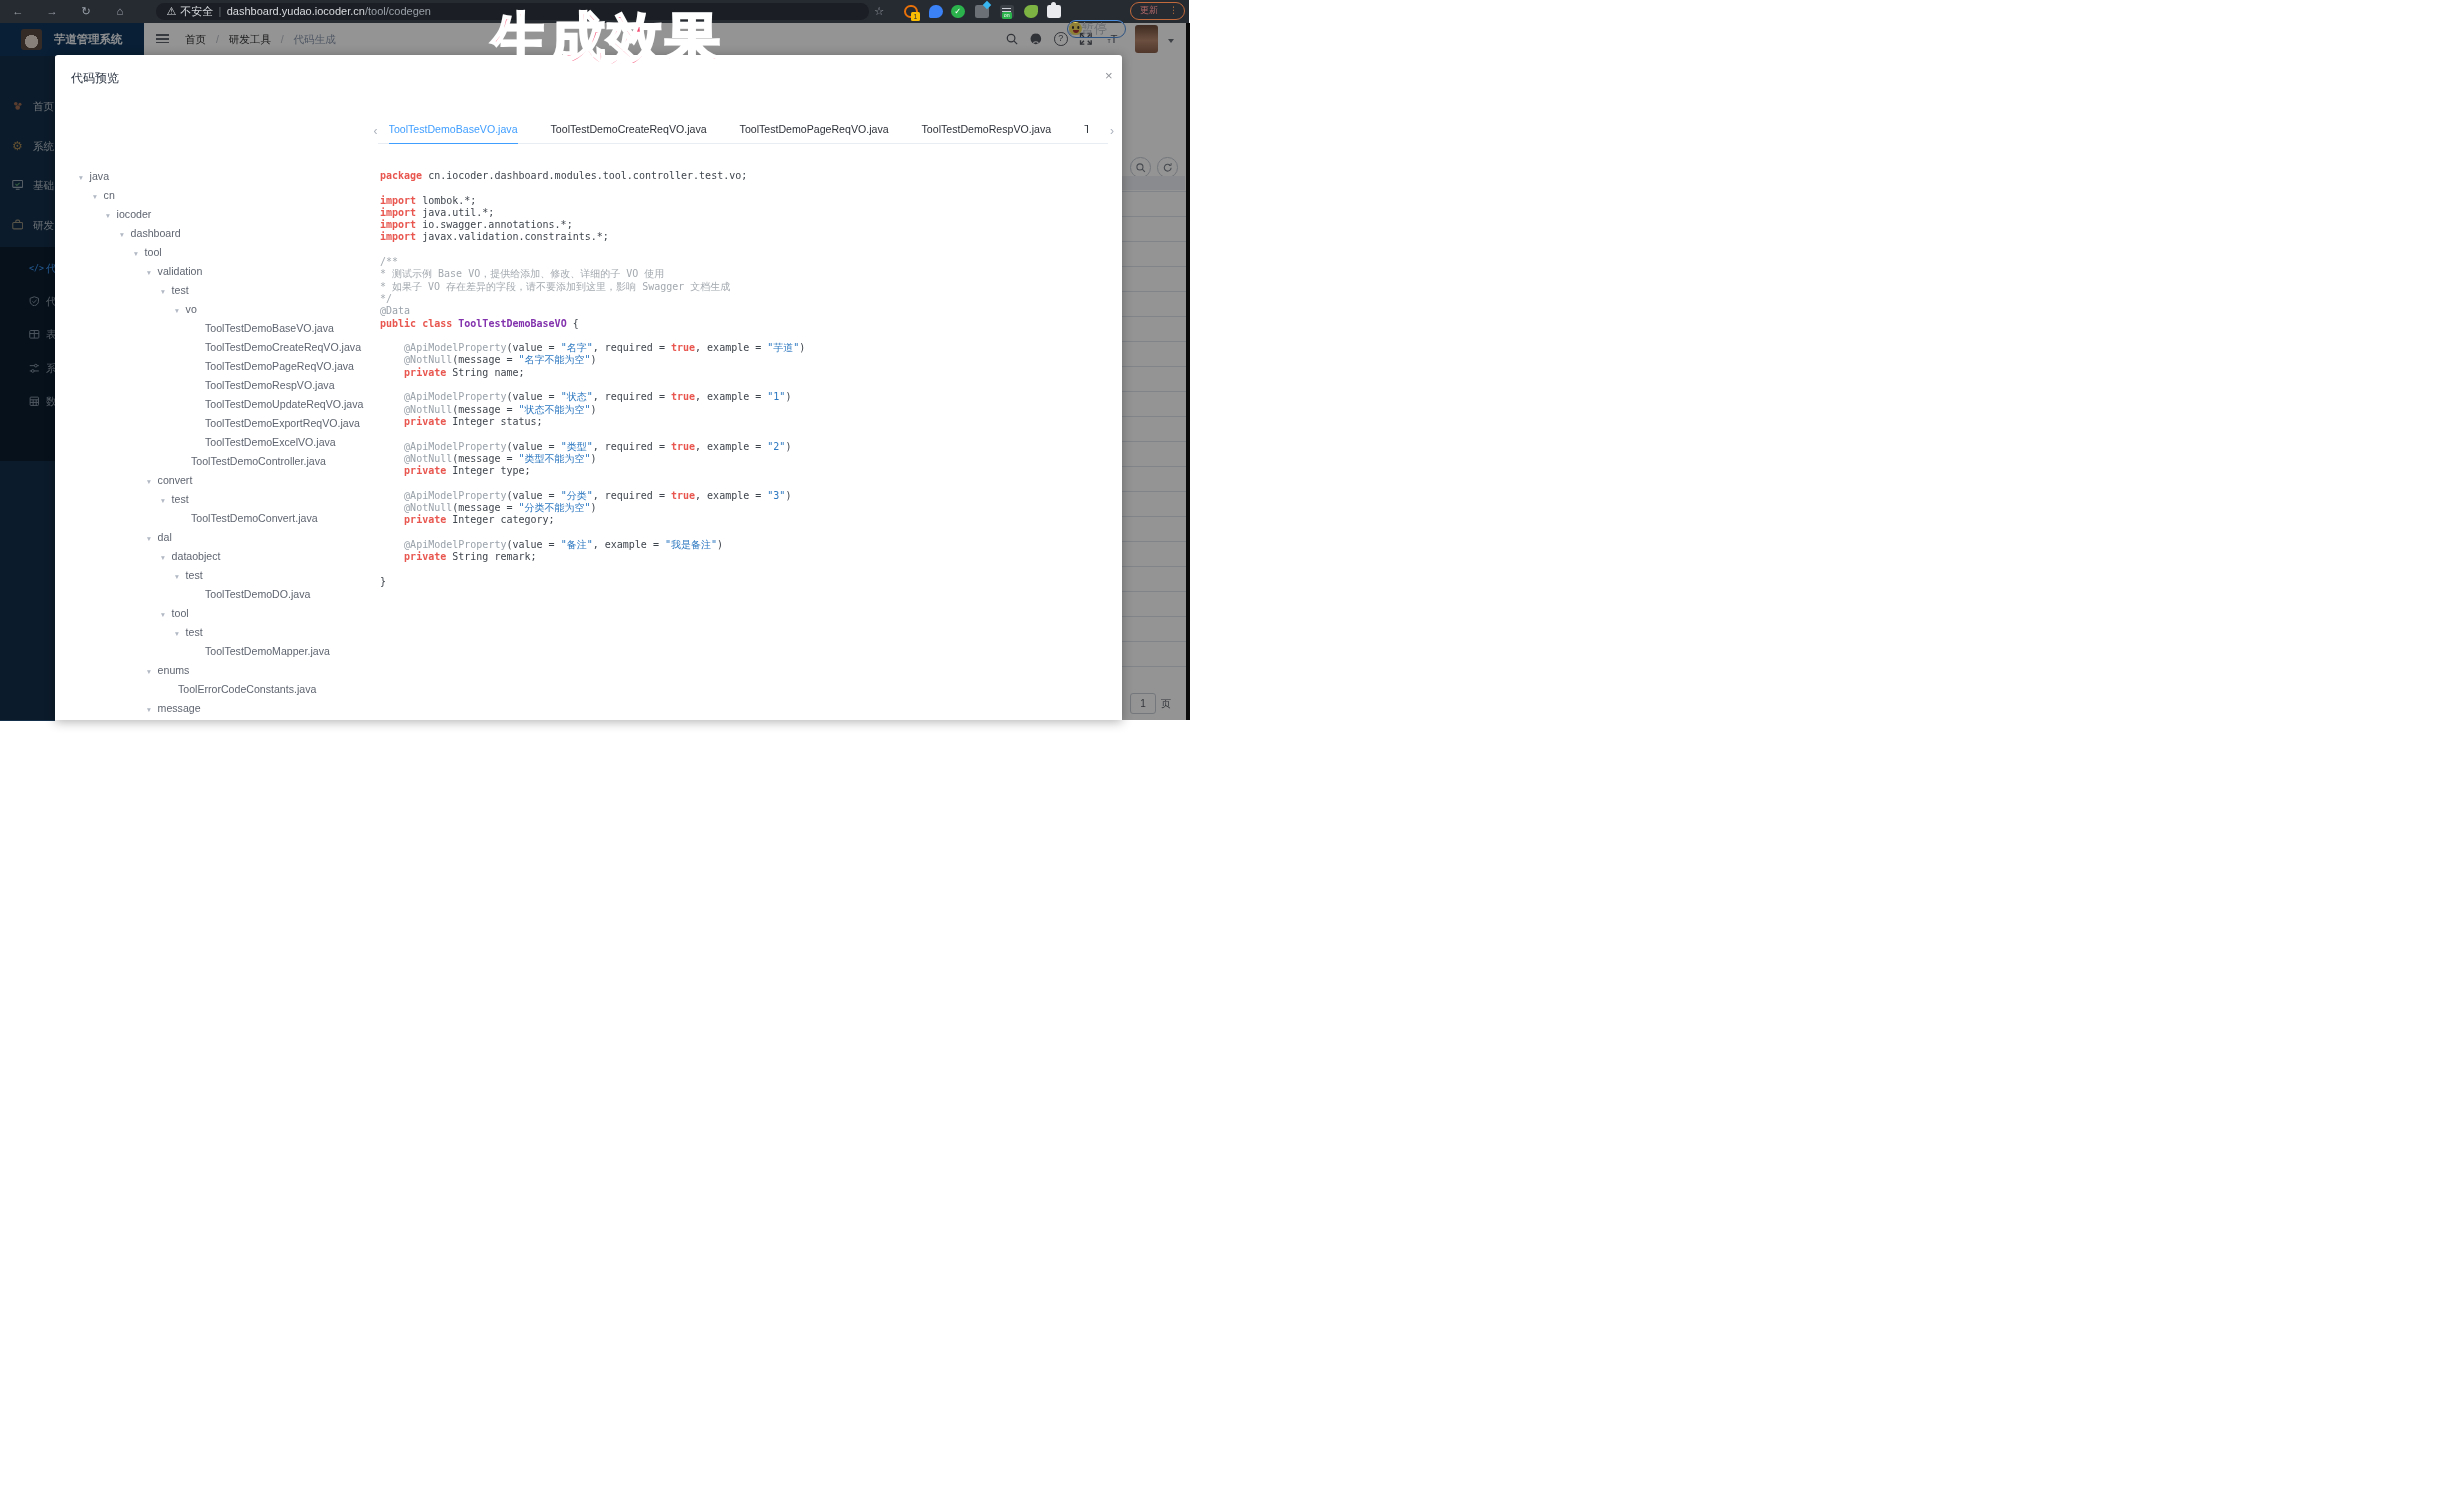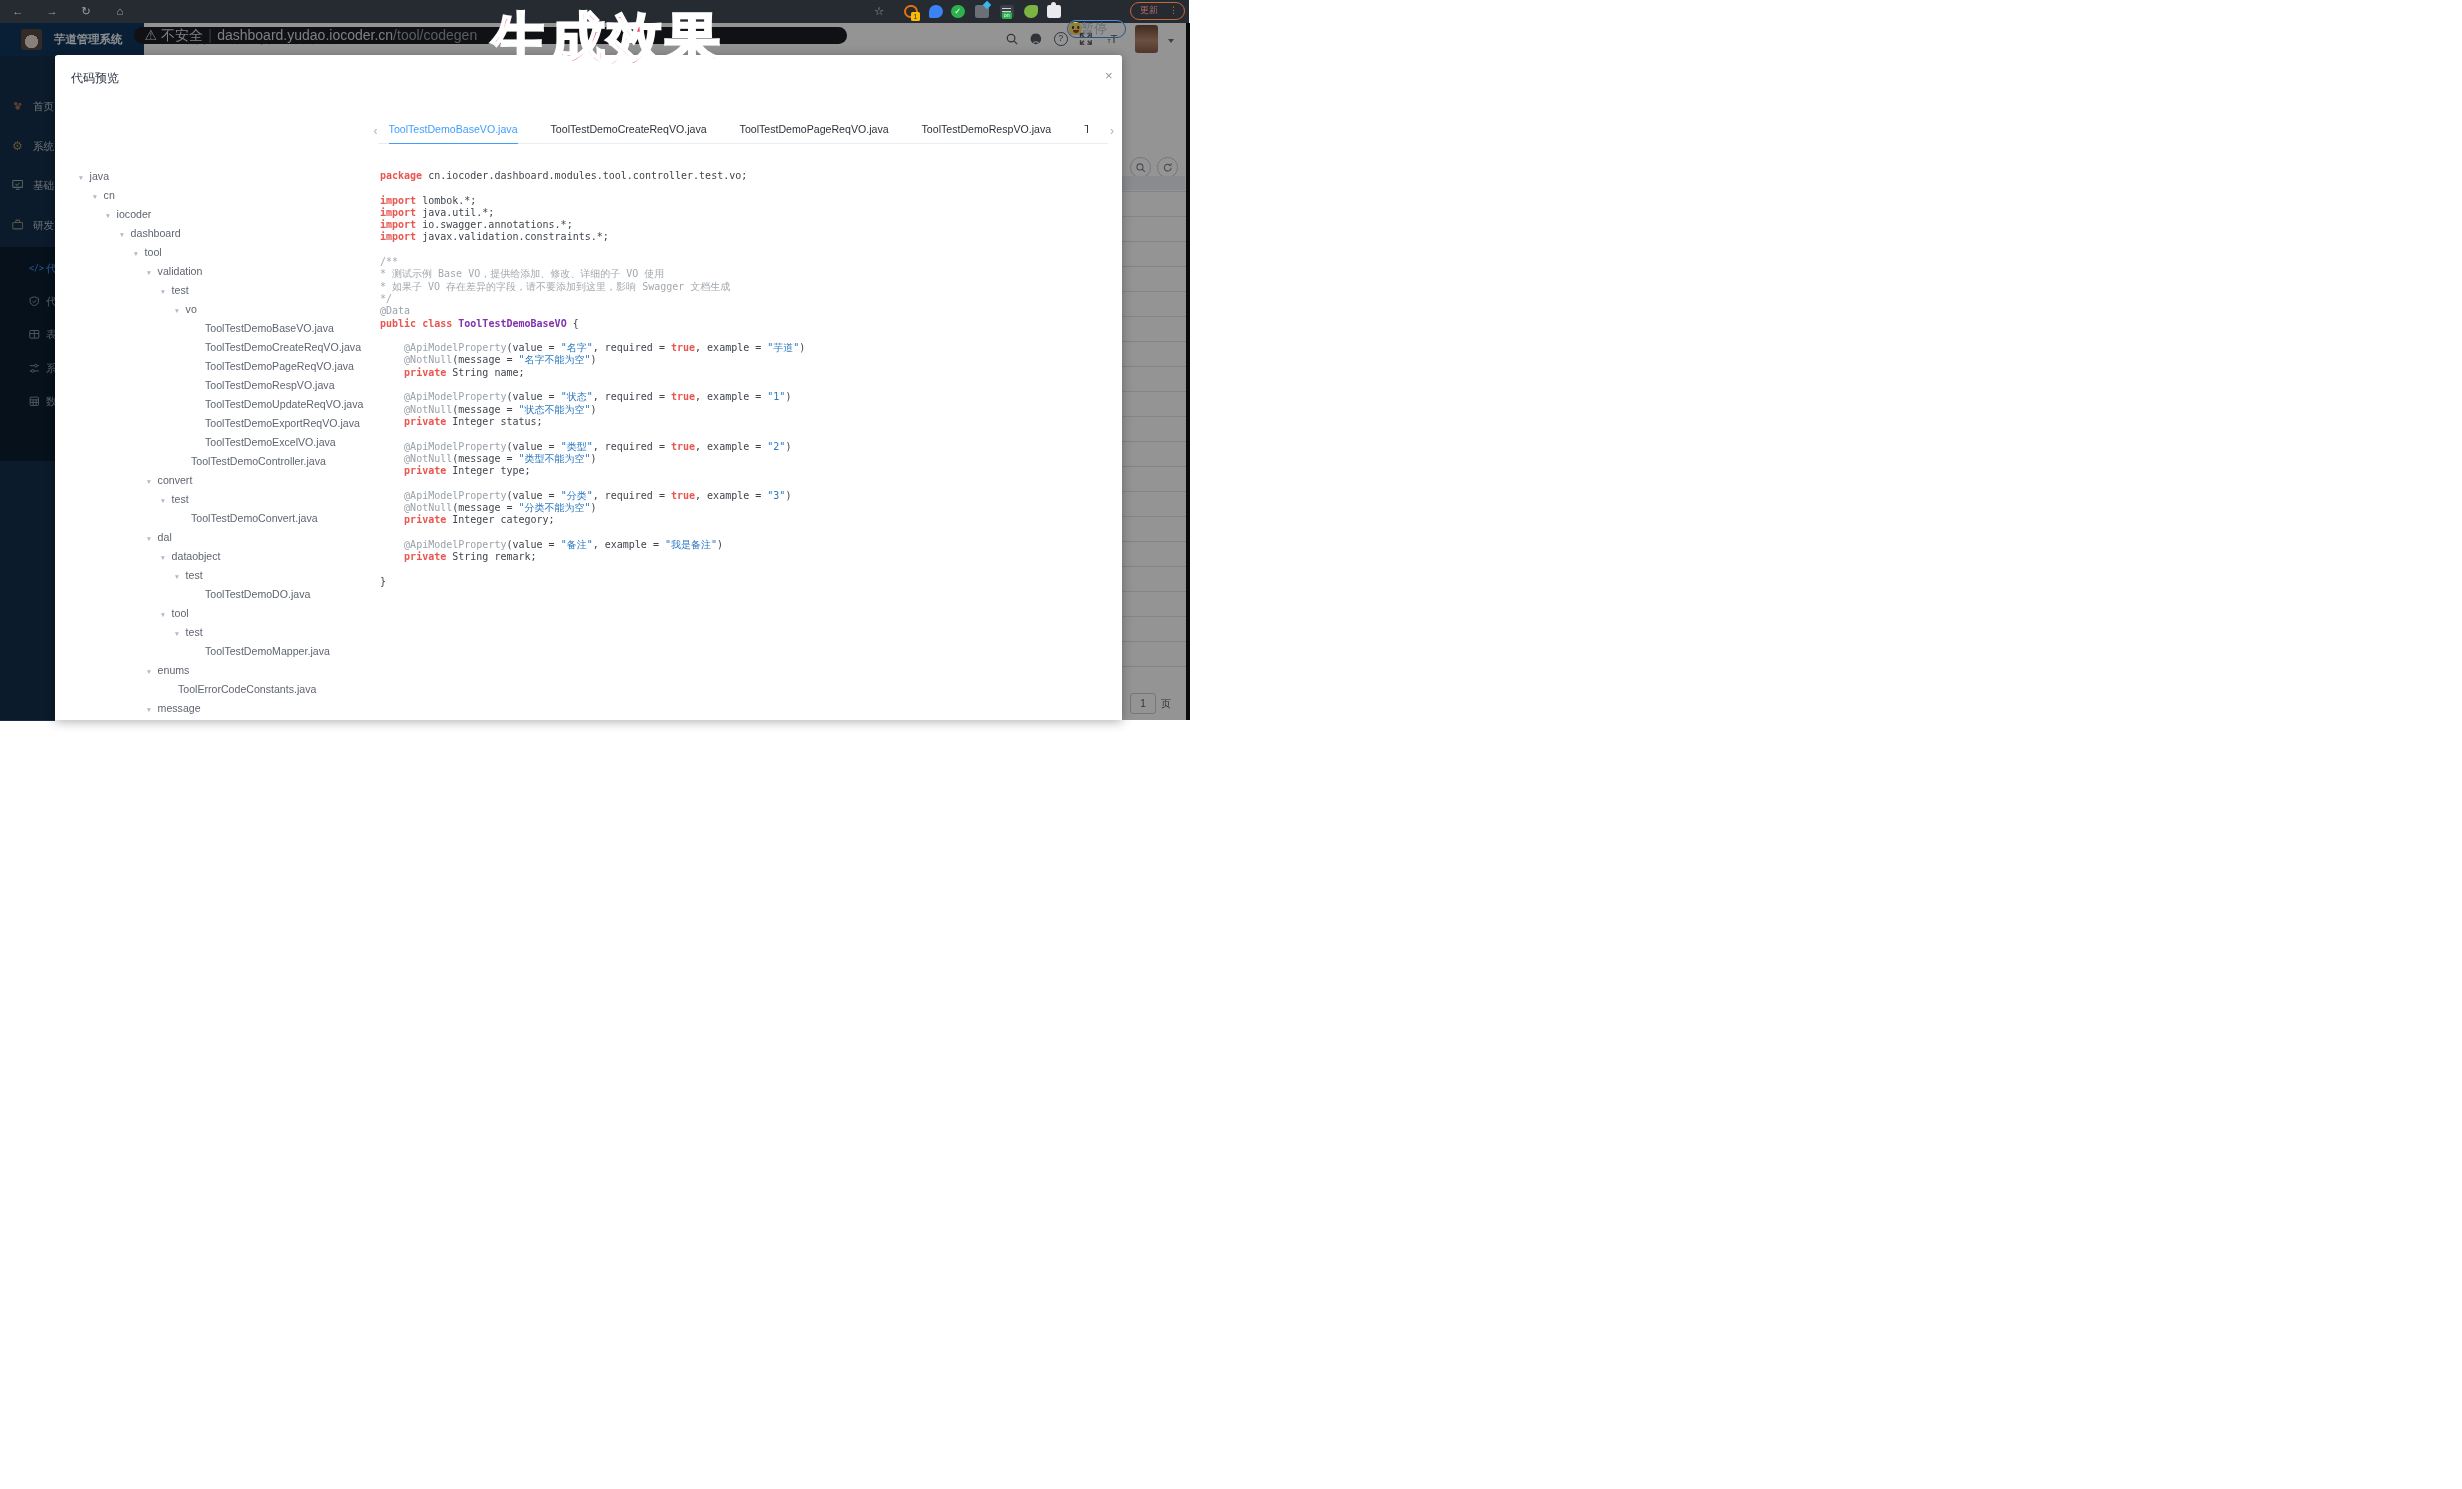--- a/index.html
+++ b/index.html
@@ -4,23 +4,23 @@
 <style>
   * { margin:0; padding:0; box-sizing:border-box; }
   html,body { width:1189px; height:720px; overflow:hidden; background:#fff;
     font-family:"Liberation Sans", sans-serif; }
 
   
   #browser-bar { position:absolute; left:0; top:0; width:1189px; height:23px;
     background:#262a31; z-index:10; }
   .nav-ico { position:absolute; top:0; height:23px; line-height:23px; color:#9aa0a8;
     font-size:11.4px; text-align:center; width:20px; }
-  #url-pill { position:absolute; left:134px; top:3px; width:713px; height:16.7px;
-    background:#1b1e24; border-radius:8.3px; color:#d7dade; font-size:14px;
-    line-height:16.7px; padding-left:10.6px;margin-top:24px; }
+  #url-pill { position:absolute; left:156px; top:3px; width:713px; height:16.7px;
+    background:#1b1e24; border-radius:8.3px; color:#d7dade; font-size:11px;
+    line-height:16.7px; padding-left:10.6px; }
   #url-pill .warn { color:#d7dade; margin-right:3.8px; }
   #url-pill .sep { color:#5c626b; margin:0 5.3px; }
   #url-pill .path { color:#9aa0a8; }
   .ext { position:absolute; top:4.6px; width:13.7px; height:13.7px; border-radius:50%; }
   #profile-pill { position:absolute; left:1067px; top:20px; width:59px; height:18px;
     border:1.5px solid #4d8fe0; border-radius:10px; color:#b6bcc4; font-size:13px;
     line-height:15px; text-align:left; padding-right:6px; }
   #profile-pill .face { position:absolute; left:0.8px; top:0.8px; width:13.7px; height:13.7px;
     border-radius:50%; background:#f6e05e; }
   #profile-pill .face:before { content:""; position:absolute; left:3px; top:4.6px; width:2.3px; height:2.3px; border-radius:50%; background:#333; box-shadow:5.3px 0 0 #333;}

